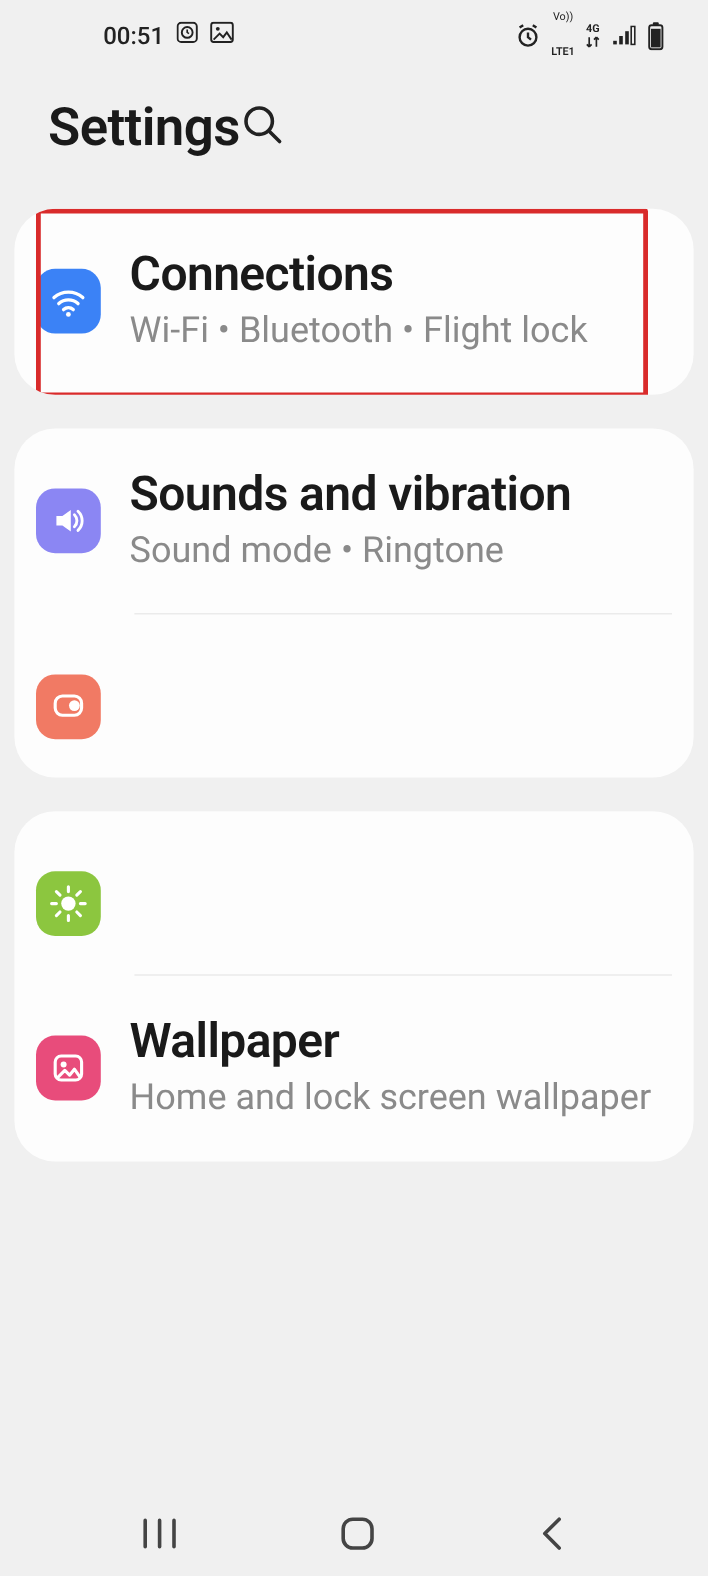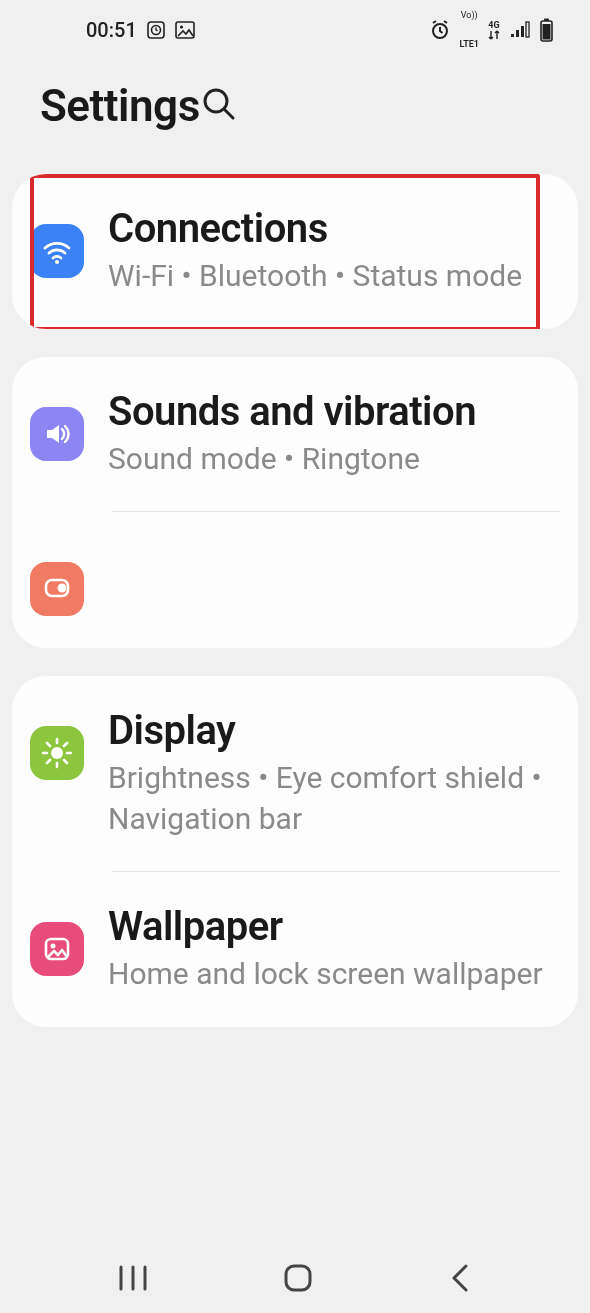--- a/index.html
+++ b/index.html
@@ -1,20 +1,20 @@
 <!DOCTYPE html>
 <html><head>
 <meta charset="utf-8">
 <style>
   * { box-sizing: border-box; margin: 0; padding: 0; }
   html, body { width: 590px; height: 1313px; background: #f0f0f0; font-family: -apple-system, "Segoe UI", Roboto, sans-serif; color: #1a1a1a; overflow: hidden; }
   .screen { width: 590px; height: 1313px; position: relative; }
 
   .status-bar { height: 60px; display: flex; align-items: center; justify-content: space-between; padding: 0 36px 0 86px; font-size: 20px; color: #222; }
-  .status-left { display: flex; align-items: center; gap: 10px; font-weight: 500; }
+  .status-left { display: flex; gap: 10px; font-weight: 500; }
   .status-right { display: flex; align-items: center; gap: 8px; }
   .status-right svg, .status-left svg { display: block; }
 
   .header { display: flex; align-items: center; padding: 20px 36px 30px 40px; }
   .header-title { font-size: 44px; font-weight: 600; letter-spacing: -0.5px; }
 
   .content { padding: 12px 12px 0 12px; }
 
   .card { background: #fdfdfd; border-radius: 34px; margin-bottom: 28px; overflow: hidden; }
   .card.highlighted { position: relative; }
@@ -114,21 +114,21 @@
         <div class="item-icon ic-wifi">
           <svg width="32" height="32" viewBox="0 0 32 32">
               <path d="M4 13a18 18 0 0 1 24 0" stroke="#fff" stroke-width="2.8" fill="none" stroke-linecap="round"></path>
               <path d="M8 18a12 12 0 0 1 16 0" stroke="#fff" stroke-width="2.8" fill="none" stroke-linecap="round"></path>
               <path d="M12 23a6 6 0 0 1 8 0" stroke="#fff" stroke-width="2.8" fill="none" stroke-linecap="round"></path>
               <circle cx="16" cy="27" r="2" fill="#fff"></circle>
             </svg>
         </div>
         <div class="item-text">
           <div class="item-title">Connections</div>
-          <div class="item-sub">Wi-Fi  •  Bluetooth  •  Status mode</div>
+          <div class="item-sub">Wi-Fi  •  Bluetooth  •  Flight lock</div>
         </div>
       </div>
       <div class="highlight-box"></div>
     </div>
 
     <div class="card">
       <div class="item">
         <div class="item-icon ic-sound">
           <svg width="32" height="32" viewBox="0 0 32 32">
               <path d="M6 12v8h5l7 5V7l-7 5H6z" fill="#fff"></path>
@@ -155,24 +155,20 @@
     <div class="card">
       <div class="item">
         <div class="item-icon ic-display">
           <svg width="32" height="32" viewBox="0 0 32 32">
               <circle cx="16" cy="16" r="6" fill="#fff"></circle>
               <g stroke="#fff" stroke-width="2.6" stroke-linecap="round">
                 <path d="M16 2v4M16 26v4M2 16h4M26 16h4M6 6l3 3M23 23l3 3M26 6l-3 3M9 23l-3 3"></path>
               </g>
             </svg>
         </div>
-        <div class="item-text">
-          <div class="item-title">Display</div>
-          <div class="item-sub">Brightness  •  Eye comfort shield  •  Navigation bar</div>
-        </div>
       </div>
       <hr class="divider">
       <div class="item">
         <div class="item-icon ic-wall">
           <svg width="32" height="32" viewBox="0 0 32 32">
               <rect x="5" y="6" width="22" height="20" rx="5" fill="none" stroke="#fff" stroke-width="2.6"></rect>
               <circle cx="12" cy="13" r="2.5" fill="#fff"></circle>
               <path d="M7 24l6-6 4 4 4-5 5 7" fill="none" stroke="#fff" stroke-width="2.6" stroke-linejoin="round"></path>
             </svg>
         </div>

